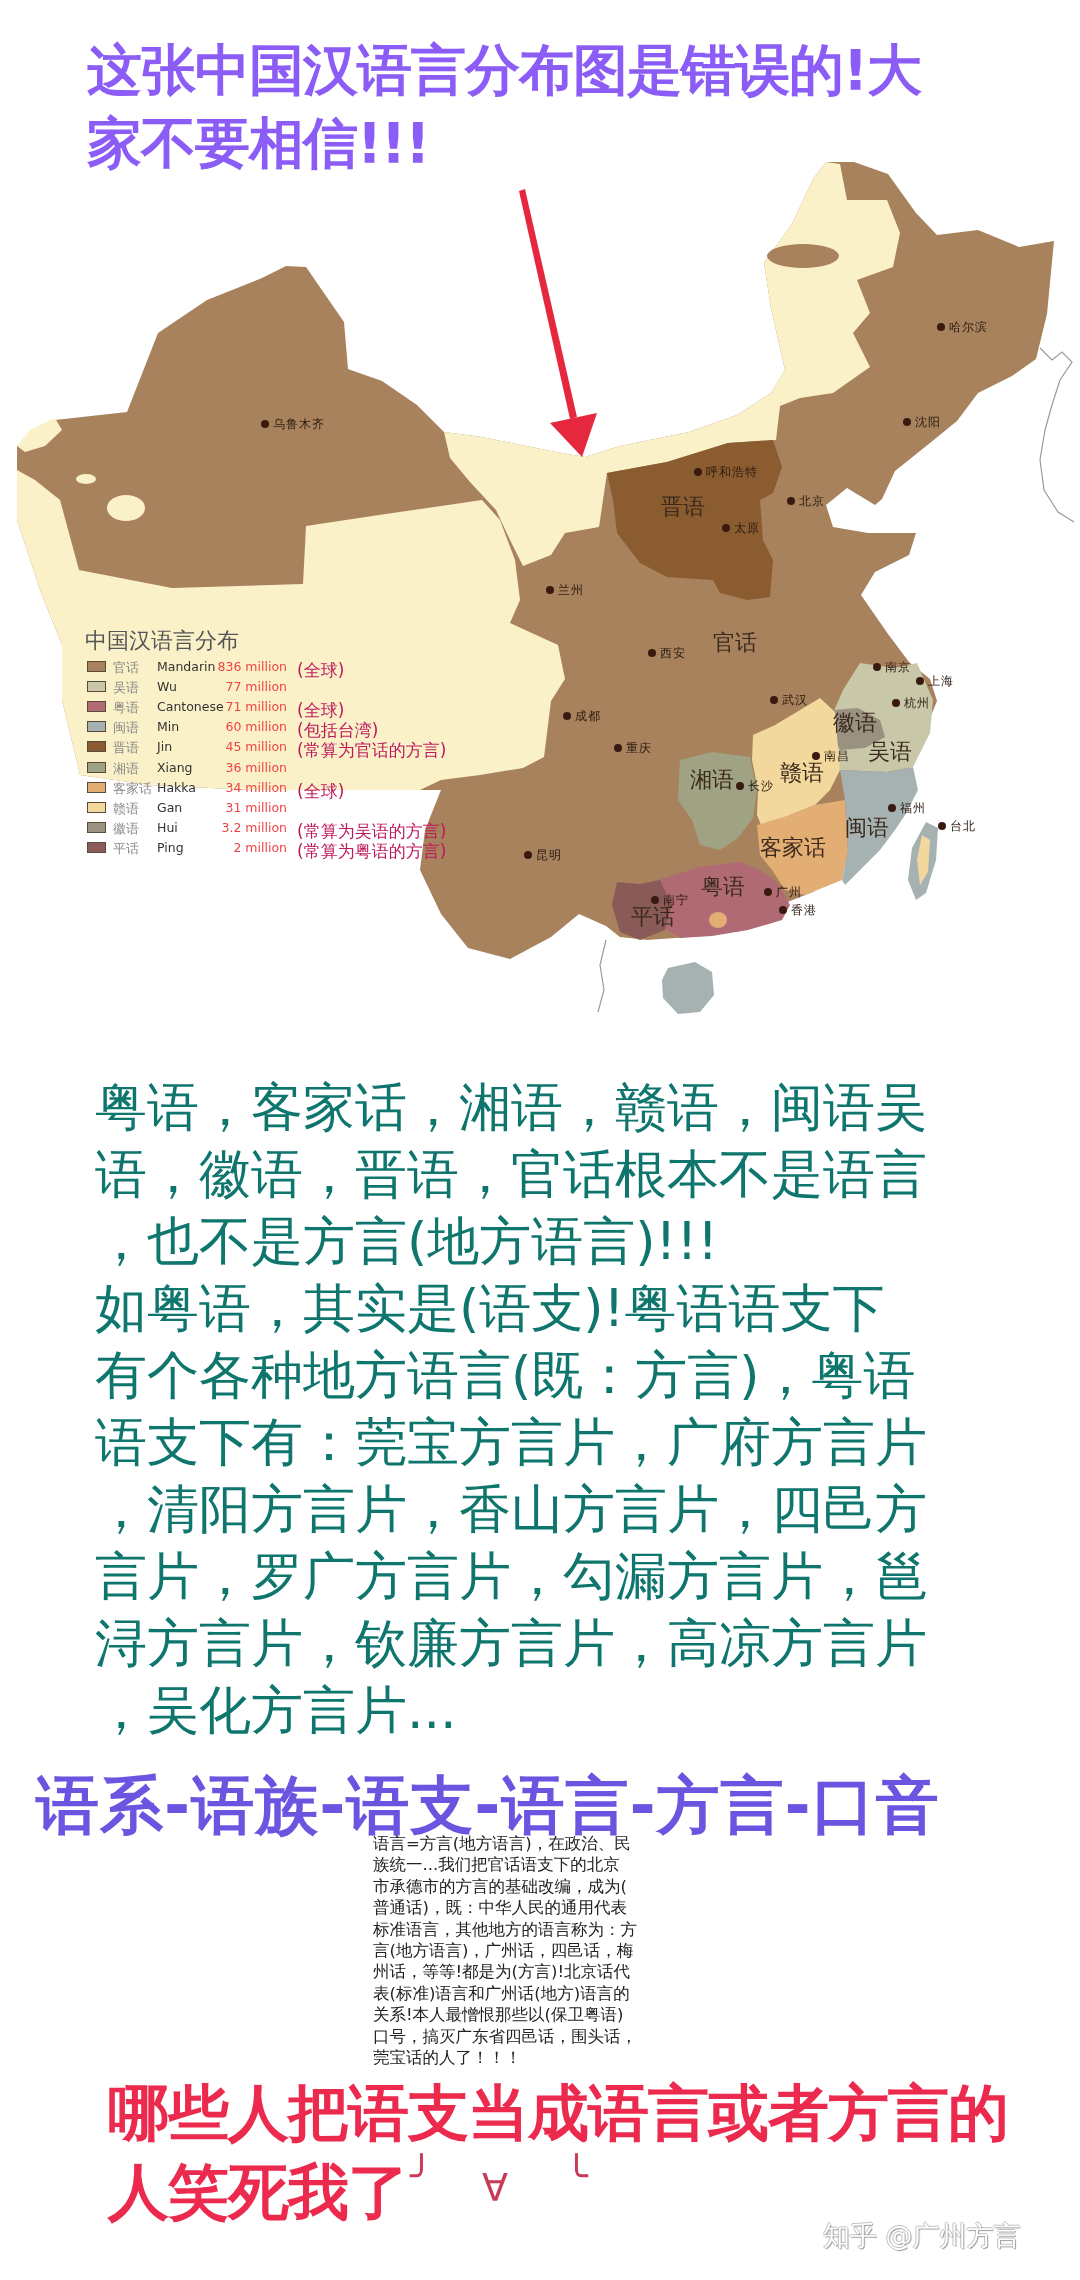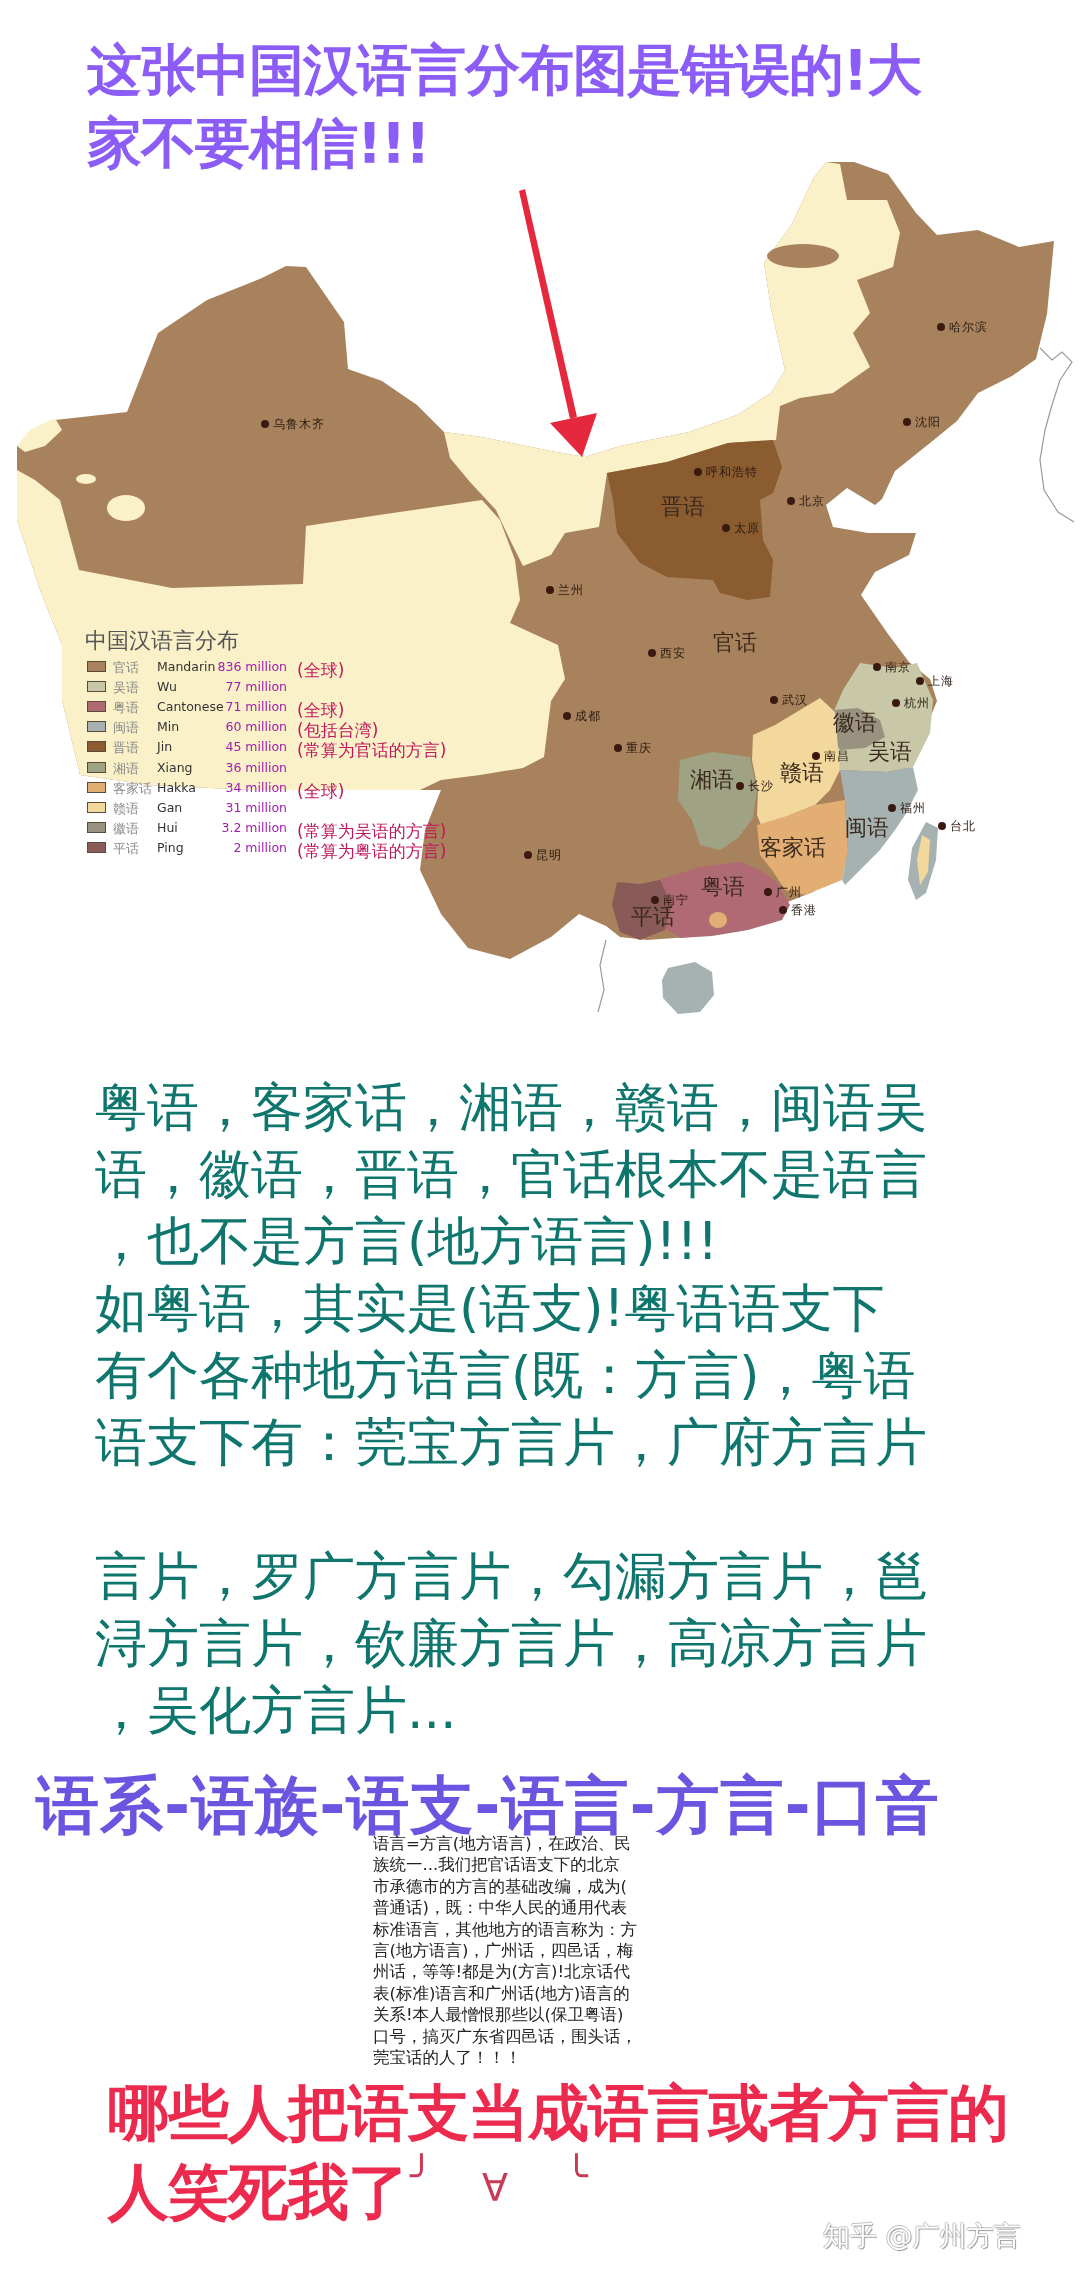--- a/index.html
+++ b/index.html
@@ -11,21 +11,21 @@
   .mapsvg{position:absolute;left:0;top:140px;width:1080px;height:880px;}
   .city{position:absolute;display:flex;align-items:center;height:16px;white-space:nowrap;}
   .city .dot{width:8px;height:8px;border-radius:50%;background:#3a1a10;display:inline-block;margin-right:4px;flex:0 0 auto;}
   .city .cname{font-family:"DejaVu Serif",serif;font-size:12px;color:#2a1a10;letter-spacing:1px;}
   .rlabel{position:absolute;transform:translate(-50%,-50%);font-size:22px;color:#3b2a1c;white-space:nowrap;font-family:"DejaVu Serif",serif;}
   .legend-title{left:85px;top:626px;font-size:22px;color:#555555;white-space:nowrap;}
   .lrow{position:absolute;left:87px;height:20px;width:260px;}
   .lrow .sw{position:absolute;left:0;top:4px;width:19px;height:11px;}
   .lrow .cn{position:absolute;left:26px;top:2px;font-size:13px;color:#888888;white-space:nowrap;}
   .lrow .en{position:absolute;left:70px;top:2px;font-size:12.5px;color:#333333;white-space:nowrap;}
-  .lrow .sp{position:absolute;left:128px;width:72px;text-align:right;top:2px;font-size:12.5px;color:#a21caf;white-space:nowrap;}
+  .lrow .sp{position:absolute;left:128px;width:72px;text-align:right;top:2px;font-size:12.5px;color:#ef4444;white-space:nowrap;}
   .lrow .nt{position:absolute;left:210px;top:2px;font-size:17px;color:#be185d;white-space:nowrap;}
   .baidu{left:62px;top:918px;font-size:44px;color:#ffffff;white-space:nowrap;
          text-shadow:1px 1px 0 #c8c8c8,-1px -1px 0 #c8c8c8,1px -1px 0 #c8c8c8,-1px 1px 0 #c8c8c8;}
   .baidu .paw{display:inline-block;font-size:26px;vertical-align:middle;border:2px solid #dddddd;border-radius:50% 50% 40% 40%;padding:0 3px;margin:0 2px;}
   .bline{position:absolute;left:95px;font-size:52px;line-height:60px;color:#0f766e;white-space:nowrap;}
   .hier{left:36px;top:1774px;font-size:63px;font-weight:bold;color:#6a55e0;line-height:64px;white-space:nowrap;letter-spacing:1px;}
   .note{left:373px;top:1833px;width:300px;font-size:16.5px;line-height:21.4px;color:#222222;}
   .note div{white-space:nowrap;}
   .red{left:108px;font-size:61px;font-weight:900;color:#ec2a4e;line-height:64px;white-space:nowrap;letter-spacing:-1px;}
   .r1{top:2081px;} .r2{top:2160px;}
@@ -269,20 +269,21 @@
     <span class="nt">(常算为粤语的方言)</span>
   </div>
 
 
   <div class="bline" style="top:1077px;">粤语，客家话，湘语，赣语，闽语吴</div>
   <div class="bline" style="top:1144px;">语，徽语，晋语，官话根本不是语言</div>
   <div class="bline" style="top:1211px;">，也不是方言(地方语言)!!!</div>
   <div class="bline" style="top:1278px;">如粤语，其实是(语支)!粤语语支下</div>
   <div class="bline" style="top:1345px;">有个各种地方语言(既：方言)，粤语</div>
   <div class="bline" style="top:1412px;">语支下有：莞宝方言片，广府方言片</div>
+  <div class="bline" style="top:1479px;">，清阳方言片，香山方言片，四邑方</div>
   <div class="bline" style="top:1546px;">言片，罗广方言片，勾漏方言片，邕</div>
   <div class="bline" style="top:1613px;">浔方言片，钦廉方言片，高凉方言片</div>
   <div class="bline" style="top:1680px;">，吴化方言片...</div>
 
   <div class="abs hier">语系-语族-语支-语言-方言-口音</div>
 
   <div class="abs note">
     <div>语言=方言(地方语言)，在政治、民</div>
     <div>族统一...我们把官话语支下的北京</div>
     <div>市承德市的方言的基础改编，成为(</div>

